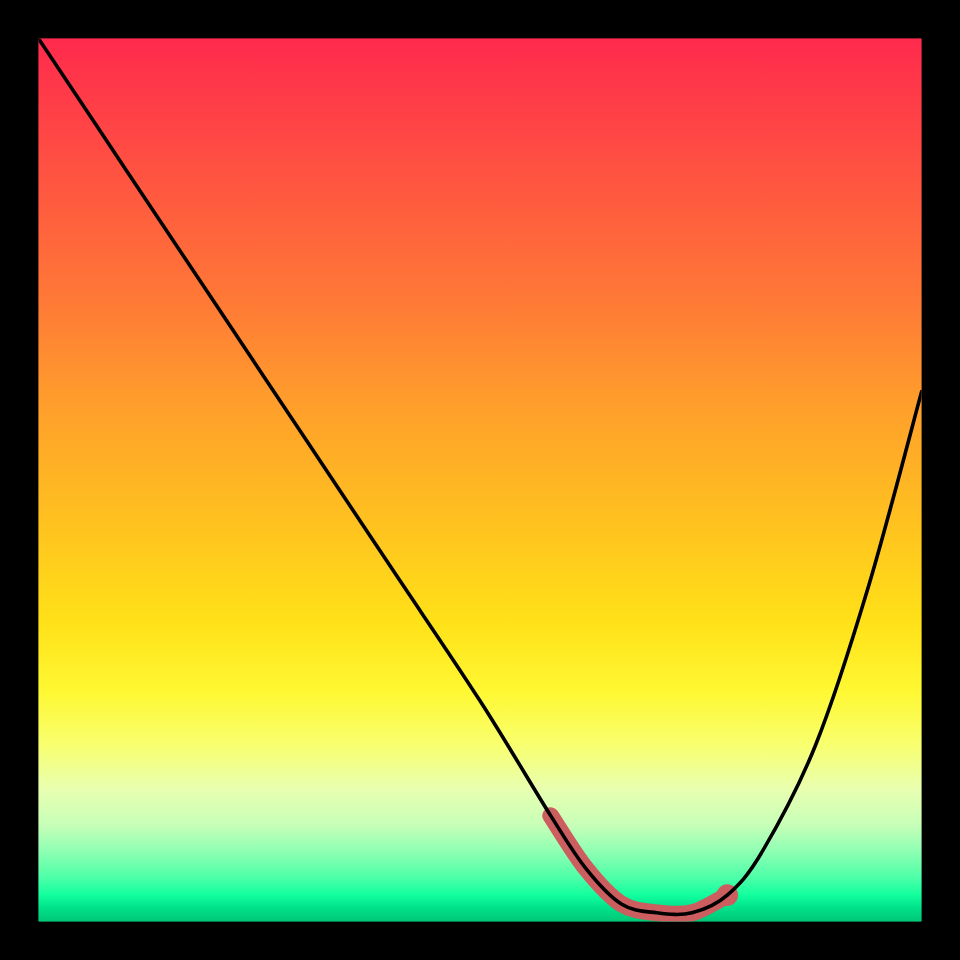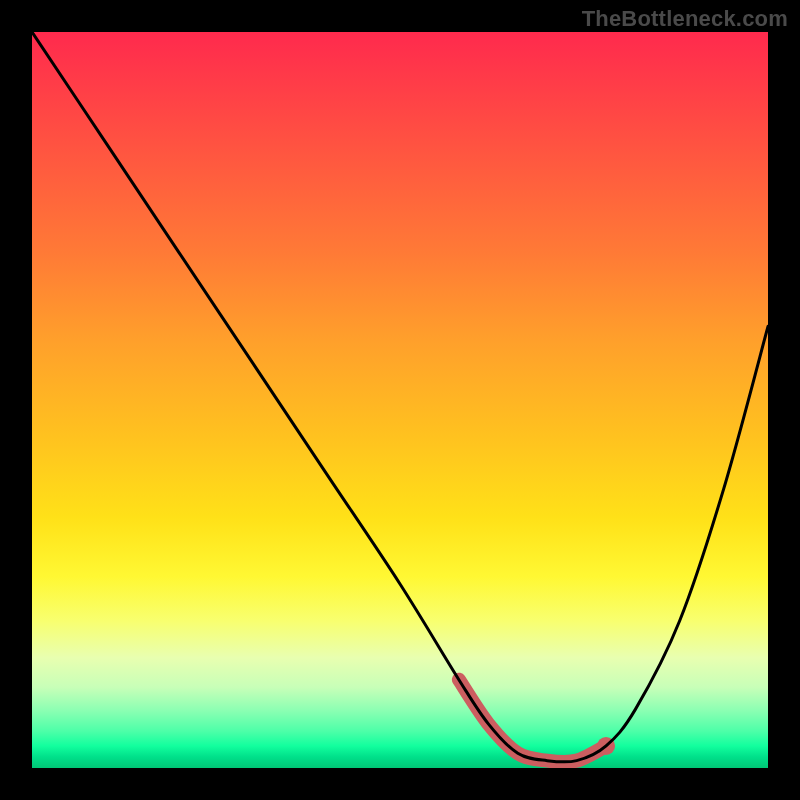--- a/index.html
+++ b/index.html
@@ -77,21 +77,20 @@
     stroke-linecap: round;
   }
   .curve circle.marker-dot {
     fill: #cc5e60;
   }
 </style>
 </head>
 <body>
 
 <div class="frame">
-  <div class="watermark">TheBottleneck.com</div>
   <div class="plot"></div>
 
   <svg class="curve" viewBox="0 0 736 736" preserveAspectRatio="none">
     <path class="marker-band" d="M 426.88,647.68 C 431.78666666666663,655.04 446.50666666666666,679.5733333333333 456.32,691.8399999999999 C 466.1333333333333,704.1066666666666 475.9466666666667,715.1466666666666 485.76000000000005,721.28 C 495.5733333333334,727.4133333333333 505.3866666666666,727.4133333333333 515.1999999999999,728.64 C 525.0133333333332,729.8666666666667 534.8266666666666,731.0933333333334 544.64,728.64 C 554.4533333333334,726.1866666666666 569.1733333333334,716.3733333333333 574.08,713.92" id="marker-band-path"></path>
     <circle class="marker-dot" r="9" cx="574.08" cy="713.92" id="marker-dot"></circle>
     <path class="main" d="M 0,0 C 12.266666666666667,18.400000000000002 49.06666666666668,73.60000000000002 73.60000000000001,110.40000000000002 C 98.13333333333334,147.20000000000002 122.66666666666669,184.00000000000006 147.20000000000002,220.80000000000004 C 171.73333333333335,257.6 196.26666666666665,294.4 220.79999999999998,331.2 C 245.33333333333331,368 269.8666666666667,404.79999999999995 294.40000000000003,441.59999999999997 C 318.9333333333334,478.4 345.92,517.6533333333333 368,552 C 390.08,586.3466666666667 412.15999999999997,624.3733333333333 426.88,647.68 C 441.6,670.9866666666666 446.50666666666666,679.5733333333333 456.32,691.8399999999999 C 466.1333333333333,704.1066666666666 475.9466666666667,715.1466666666666 485.76000000000005,721.28 C 495.5733333333334,727.4133333333333 505.3866666666666,727.4133333333333 515.1999999999999,728.64 C 525.0133333333332,729.8666666666667 534.8266666666666,731.0933333333334 544.64,728.64 C 554.4533333333334,726.1866666666666 564.2666666666667,722.5066666666667 574.08,713.92 C 583.8933333333334,705.3333333333333 591.2533333333333,697.9733333333334 603.52,677.12 C 615.7866666666666,656.2666666666667 632.9599999999999,625.6 647.68,588.8000000000001 C 662.4,552.0000000000001 677.1199999999999,505.38666666666666 691.8399999999999,456.32 C 706.56,407.25333333333333 728.64,321.3866666666667 736,294.40000000000003" id="curve-path"></path>
   </svg>
 </div>
 
 </body></html>

